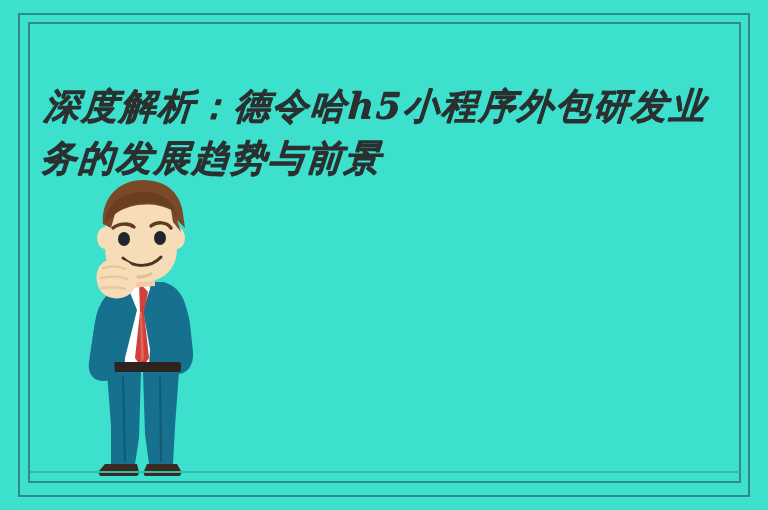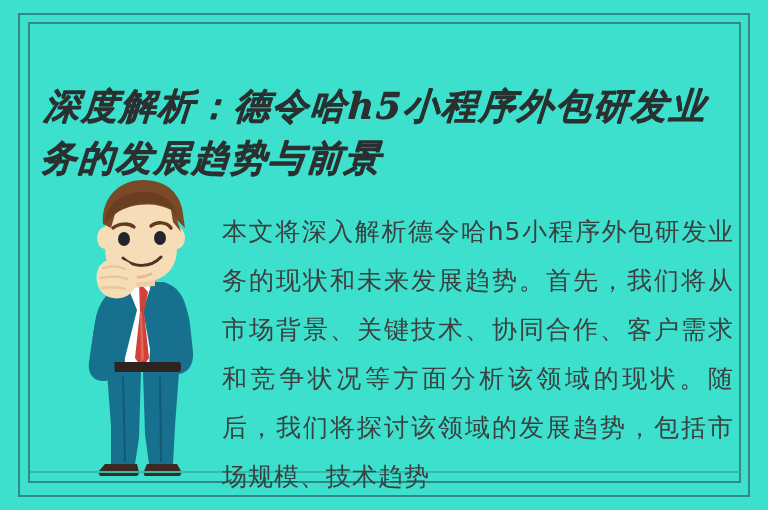--- a/index.html
+++ b/index.html
@@ -158,15 +158,14 @@
              C92 92 84 84 74 83 Z" fill="#f7dcb8"></path>
     <path d="M58 92 C66 90 74 90 80 93" stroke="#e8c79c" stroke-width="2.5" fill="none" stroke-linecap="round"></path>
     <path d="M56 102 C64 100 74 100 82 103" stroke="#e8c79c" stroke-width="2.5" fill="none" stroke-linecap="round"></path>
     <path d="M57 112 C65 111 74 111 80 113" stroke="#e8c79c" stroke-width="2.5" fill="none" stroke-linecap="round"></path>
   </svg>
 
   <div id="ground-line"></div>
 
   <h1 id="title">深度解析：德令哈h5小程序外包研发业务的发展趋势与前景</h1>
 
-  <p id="body-text">本文将深入解析德令哈h5小程序外包研发业务的现状和未来发展趋势。首先，我们将从市场背景、关键技术、协同合作、客户需求和竞争状况等方面分析该领域的现状。随后，我们将探讨该领域的发展趋势，包括市场规模、技术趋势</p>
 
 </div>
 
 </body></html>

